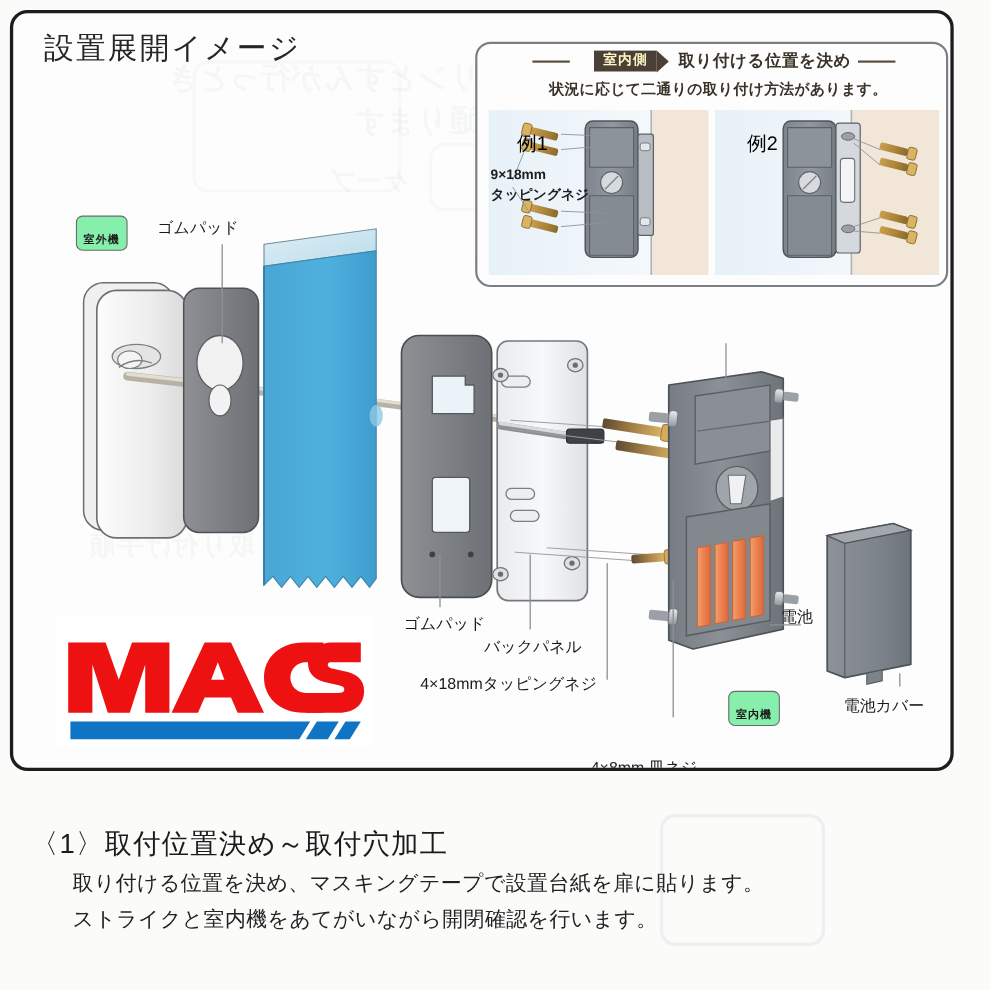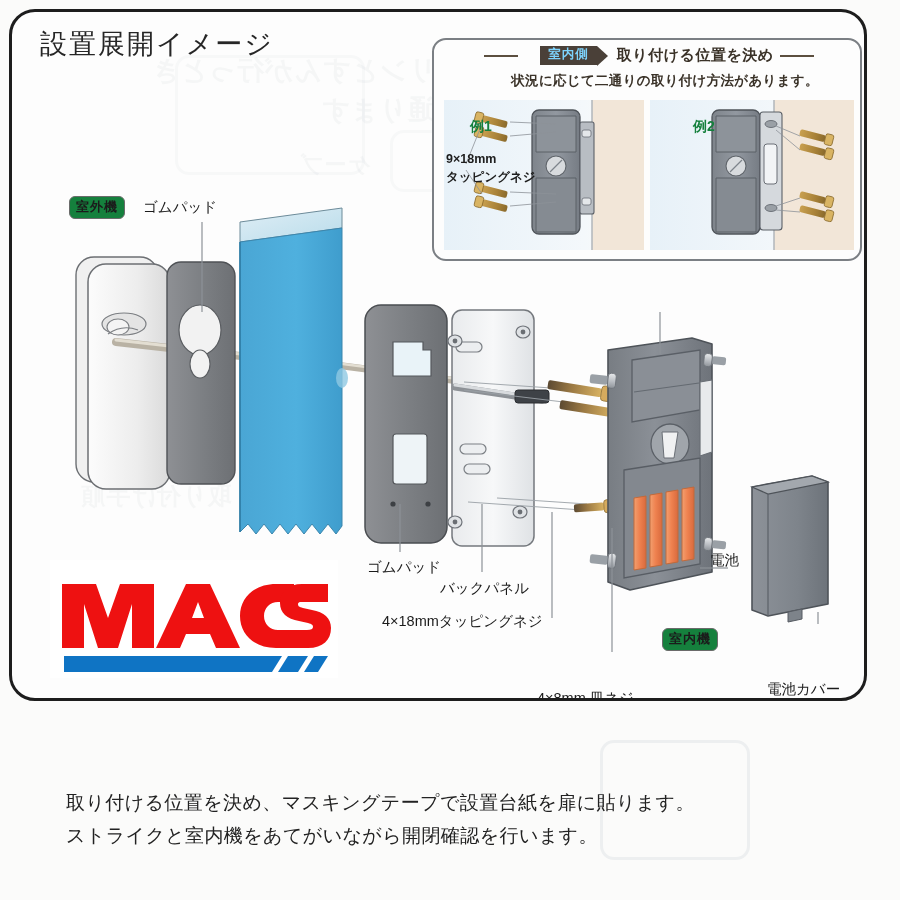--- a/index.html
+++ b/index.html
@@ -34,21 +34,21 @@
     border-radius: 14px;
     pointer-events: none;
   }
 
   
   #panel {
     position: absolute;
     left: 9px; top: 9px;
     width: 858px; height: 692px;
     border: 3px solid #1d1d1d;
-    border-radius: 26px;
+    border-radius: 16px;
     background: rgba(255,255,255,0.55);
     overflow: hidden;
   }
 
   #panel-title {
     position: absolute;
     left: 28px; top: 14px;
     font-size: 27px;
     font-weight: 500;
     color: #262626;
@@ -70,21 +70,21 @@
     left: 0; top: 6px; width: 430px;
     display: flex; align-items: center; justify-content: center;
     gap: 6px;
   }
   .hdr-rule {
     height: 2px; background: #5c4f3f; flex: 0 0 34px;
   }
   #inset-badge {
     position: relative;
     background: #4a4038;
-    color: #7dd3fc;
+    color: #fef9c3;
     font-size: 12.5px;
     font-weight: 700;
     padding: 2px 8px 3px 8px;
     letter-spacing: 1px;
     line-height: 1.1;
     margin-left: 16px;
   }
   #inset-badge::after {
     content: "";
     position: absolute;
@@ -95,37 +95,37 @@
   }
   #inset-title {
     font-size: 15px;
     font-weight: 700;
     color: #3a3228;
     margin-left: 14px;
     letter-spacing: 0.5px;
   }
   #inset-sub {
     position: absolute;
-    left: 16px; top: 32px; width: 430px;
+    left: 4px; top: 32px; width: 430px;
     text-align: center;
     font-size: 13.5px;
     font-weight: 700;
     color: #3a3228;
     letter-spacing: 0.3px;
   }
   #inset-canvas {
     position: absolute;
     left: 10px; top: 54px;
     width: 410px; height: 158px;
   }
   .ex-label {
     position: absolute;
-    font-size: 14px;
-    font-weight: 700;
-    color: #15803d;
+    font-size: 18px;
+    font-weight: 400;
+    color: #000000;
   }
   .ins-screw-label {
     position: absolute;
     font-size: 12.5px;
     font-weight: 700;
     color: #1d1d1d;
     line-height: 1.25;
     white-space: nowrap;
   }
 
@@ -136,27 +136,27 @@
   }
   .dlabel {
     position: absolute;
     font-size: 14.5px;
     color: #1b1b1b;
     white-space: nowrap;
     font-weight: 400;
   }
   .boxlabel {
     position: absolute;
-    font-size: 13px;
+    font-size: 10px;
     font-weight: 700;
     color: #1b1b1b;
     border: 1.6px solid #6b6b6b;
     border-radius: 6px;
-    background: #15803d;
-    padding: 1px 6px 2px 6px;
+    background: #86efac;
+    padding: 14px 6px 2px 6px;
     white-space: nowrap;
     letter-spacing: 1px;
   }
 
   
   #macs {
     position: absolute;
     left: 38px; top: 548px;
     width: 288px; height: 118px;
     background: #ffffff;
@@ -418,21 +418,21 @@
     </svg>
 
     <div class="boxlabel" style="left:57px; top:184px;">室外機</div>
     <div class="dlabel" style="left:131px; top:186px;">ゴムパッド</div>
     <div class="dlabel" style="left:355px; top:546px;">ゴムパッド</div>
     <div class="dlabel" style="left:428px; top:567px;">バックパネル</div>
     <div class="dlabel" style="left:370px; top:600px;">4×18mmタッピングネジ</div>
     <div class="dlabel" style="left:525px; top:637px;margin-top:40px;">4×8mm 皿ネジ</div>
     <div class="dlabel" style="left:698px; top:539px;">電池</div>
     <div class="boxlabel" style="left:650px; top:616px;">室内機</div>
-    <div class="dlabel" style="left:755px; top:620px;margin-top:48px;">電池カバー</div>
+    <div class="dlabel" style="left:755px; top:620px;">電池カバー</div>
 
     <svg id="macs" viewBox="0 0 288 118">
       <rect x="0" y="0" width="288" height="118" fill="#ffffff"></rect>
       <g fill="#ee1111">
 
         <path d="M12 24 L46 24 L58 58 L70 24 L104 24 L104 88 L82 88 L82 44 L68 88 L48 88 L34 44 L34 88 L12 88 Z"></path>
 
         <path d="M106 88 L136 24 L160 24 L190 88 L166 88 L160 74 L136 74 L130 88 Z M142 58 L154 58 L148 42 Z"></path>
 
         <path d="M226 24 C204 24 190 38 190 56 C190 74 204 88 226 88 L244 88 L244 70 L228 70 C220 70 214 64 214 56 C214 48 220 42 228 42 L244 42 L244 24 Z"></path>
@@ -550,25 +550,26 @@
           <g stroke="#8d9298" stroke-width="0.8" fill="none">
             <line x1="332" y1="32" x2="356" y2="42"></line>
             <line x1="332" y1="36" x2="356" y2="56"></line>
             <line x1="332" y1="112" x2="356" y2="104"></line>
             <line x1="332" y1="116" x2="356" y2="118"></line>
           </g>
         </g>
       </svg>
 
       <div class="ex-label" style="left:36px; top:78px;">例1</div>
-      <div class="ex-label" style="left:259px; top:78px;text-align:right;">例2</div>
+      <div class="ex-label" style="left:245px; top:78px;text-align:right;">例2</div>
       <div class="ins-screw-label" style="left:12px; top:112px;">9×18mm</div>
       <div class="ins-screw-label" style="left:12px; top:130px;text-align:center;">タッピングネジ</div>
     </div>
 
   </div>
 
   <div id="bottom">
+    <div id="step-heading">〈1〉取付位置決め～取付穴加工</div>
     <div class="body-line" id="body-line-2">ストライクと室内機をあてがいながら開閉確認を行います。</div>
     <div class="body-line" id="body-line-1">取り付ける位置を決め、マスキングテープで設置台紙を扉に貼ります。</div>
   </div>
 
 </div>
 
 </body></html>

